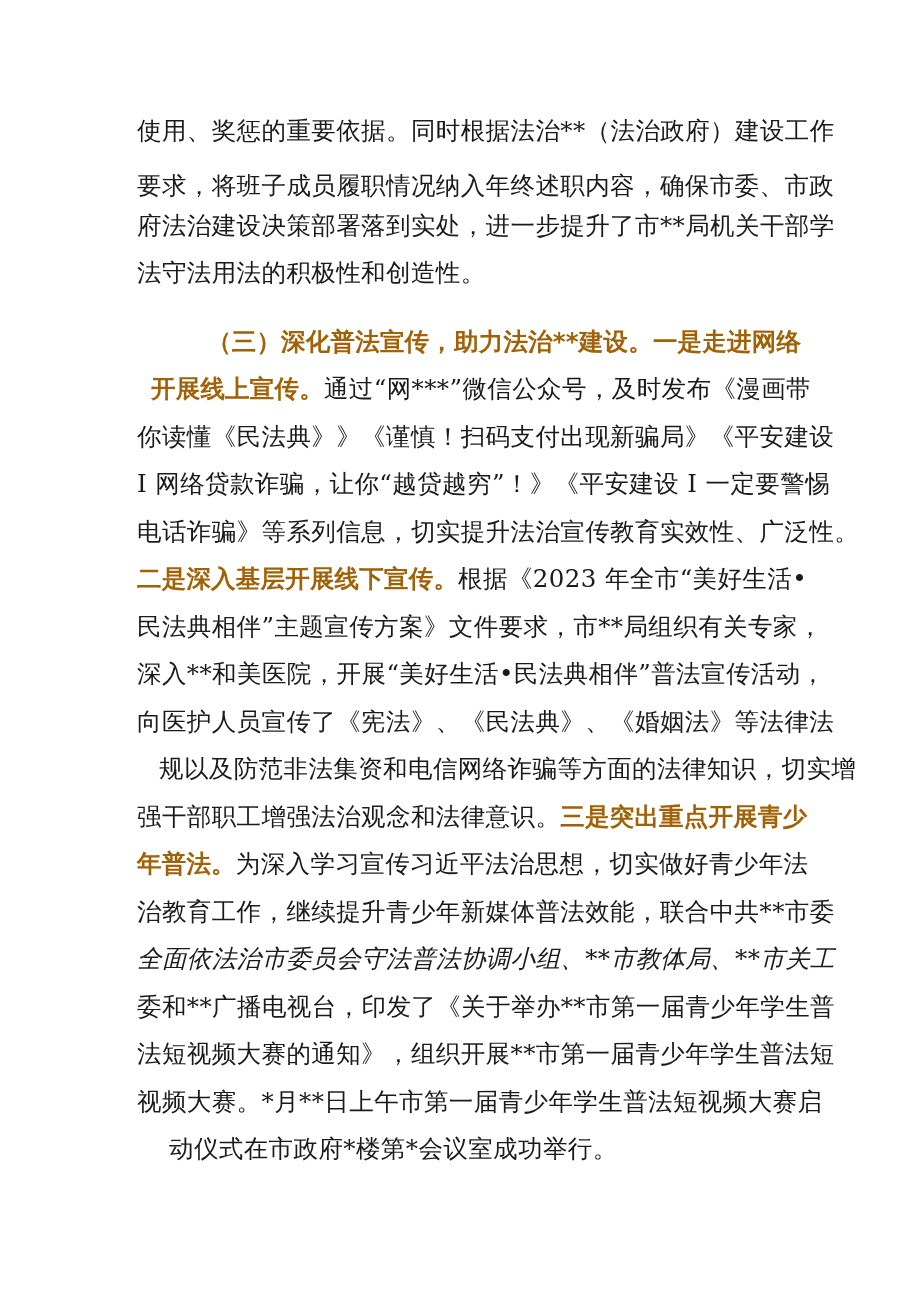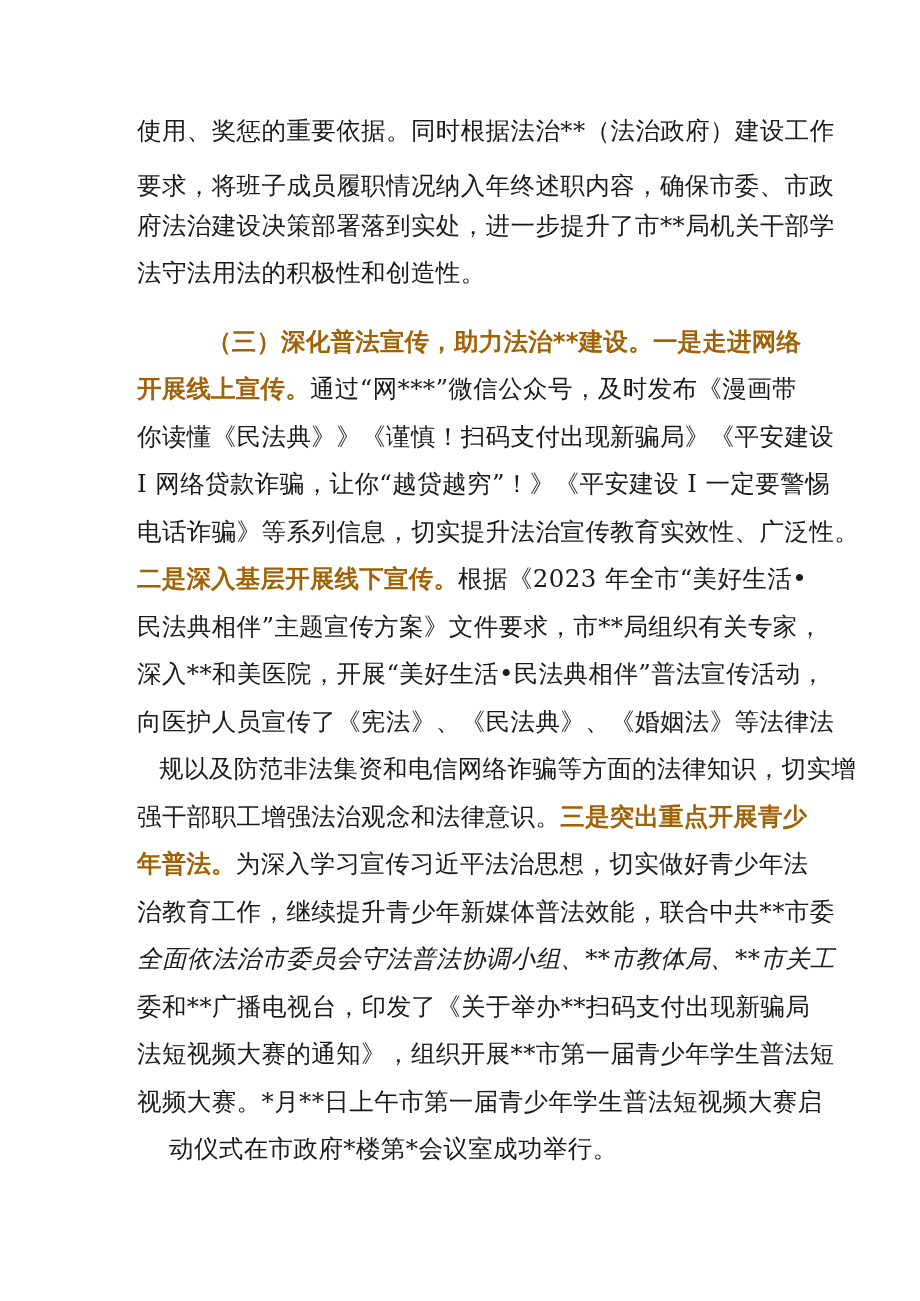--- a/index.html
+++ b/index.html
@@ -18,31 +18,31 @@
 
 <div class="page" id="page">
     <div>
       <div class="line" style="top: 116px; left: 137px;"><span>使用、奖惩的重要依据。同时根据法治**（法治政府）建设工作</span></div>
       <div class="line" style="top: 163px; left: 137px; margin-top: 8px;"><span>要求，将班子成员履职情况纳入年终述职内容，确保市委、市政</span></div>
       <div class="line" style="top: 211px; left: 137px;"><span>府法治建设决策部署落到实处，进一步提升了市**局机关干部学</span></div>
       <div class="line" style="top: 258px; left: 137px;"><span>法守法用法的积极性和创造性。</span></div>
     </div>
     <div>
       <div class="line" style="top: 327px; left: 207px;"><span class="b">（三）深化普法宣传，助力法治**建设。一是走进网络</span></div>
-      <div class="line" style="top: 374px; left: 137px;"><span class="b">开展线上宣传。</span><span>通过“网***”微信公众号，及时发布《漫画带</span></div>
+      <div class="line" style="top: 374px; left: 151px;"><span class="b">开展线上宣传。</span><span>通过“网***”微信公众号，及时发布《漫画带</span></div>
       <div class="line" style="top: 422px; left: 137px;"><span>你读懂《民法典》》《谨慎！扫码支付出现新骗局》《平安建设</span></div>
       <div class="line" style="top: 469px; left: 137px;"><span>I 网络贷款诈骗，让你“越贷越穷”！》《平安建设 I 一定要警惕</span></div>
       <div class="line" style="top: 517px; left: 137px;"><span>电话诈骗》等系列信息，切实提升法治宣传教育实效性、广泛性。</span></div>
       <div class="line" style="top: 564px; left: 137px;"><span class="b">二是深入基层开展线下宣传。</span><span>根据《2023 年全市“美好生活•</span></div>
       <div class="line" style="top: 612px; left: 137px;"><span>民法典相伴”主题宣传方案》文件要求，市**局组织有关专家，</span></div>
       <div class="line" style="top: 659px; left: 137px;"><span>深入**和美医院，开展“美好生活•民法典相伴”普法宣传活动，</span></div>
       <div class="line" style="top: 707px; left: 137px;"><span>向医护人员宣传了《宪法》、《民法典》、《婚姻法》等法律法</span></div>
       <div class="line" style="top: 754px; left: 148px; margin-left: 11px;"><span>规以及防范非法集资和电信网络诈骗等方面的法律知识，切实增</span></div>
       <div class="line" style="top: 802px; left: 137px;"><span>强干部职工增强法治观念和法律意识。</span><span class="b">三是突出重点开展青少</span></div>
       <div class="line" style="top: 849px; left: 137px;"><span class="b">年普法。</span><span>为深入学习宣传习近平法治思想，切实做好青少年法</span></div>
       <div class="line" style="top: 897px; left: 137px;"><span>治教育工作，继续提升青少年新媒体普法效能，联合中共**市委</span></div>
       <div class="line" style="top: 944px; left: 137px; font-style: italic;"><span>全面依法治市委员会守法普法协调小组、**市教体局、**市关工</span></div>
-      <div class="line" style="top: 992px; left: 137px;"><span>委和**广播电视台，印发了《关于举办**扫码支付出现新骗局</span></div>
+      <div class="line" style="top: 992px; left: 137px;"><span>委和**广播电视台，印发了《关于举办**市第一届青少年学生普</span></div>
       <div class="line" style="top: 1039px; left: 137px;"><span>法短视频大赛的通知》，组织开展**市第一届青少年学生普法短</span></div>
       <div class="line" style="top: 1087px; left: 137px;"><span>视频大赛。*月**日上午市第一届青少年学生普法短视频大赛启</span></div>
       <div class="line" style="top: 1134px; left: 137px; margin-left: 32px;"><span>动仪式在市政府*楼第*会议室成功举行。</span></div>
     </div>
   </div>
 
 </body></html>

